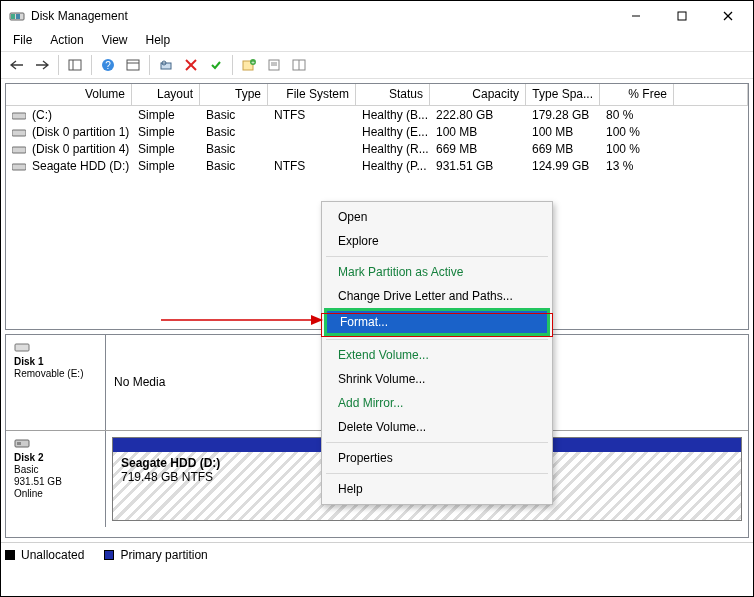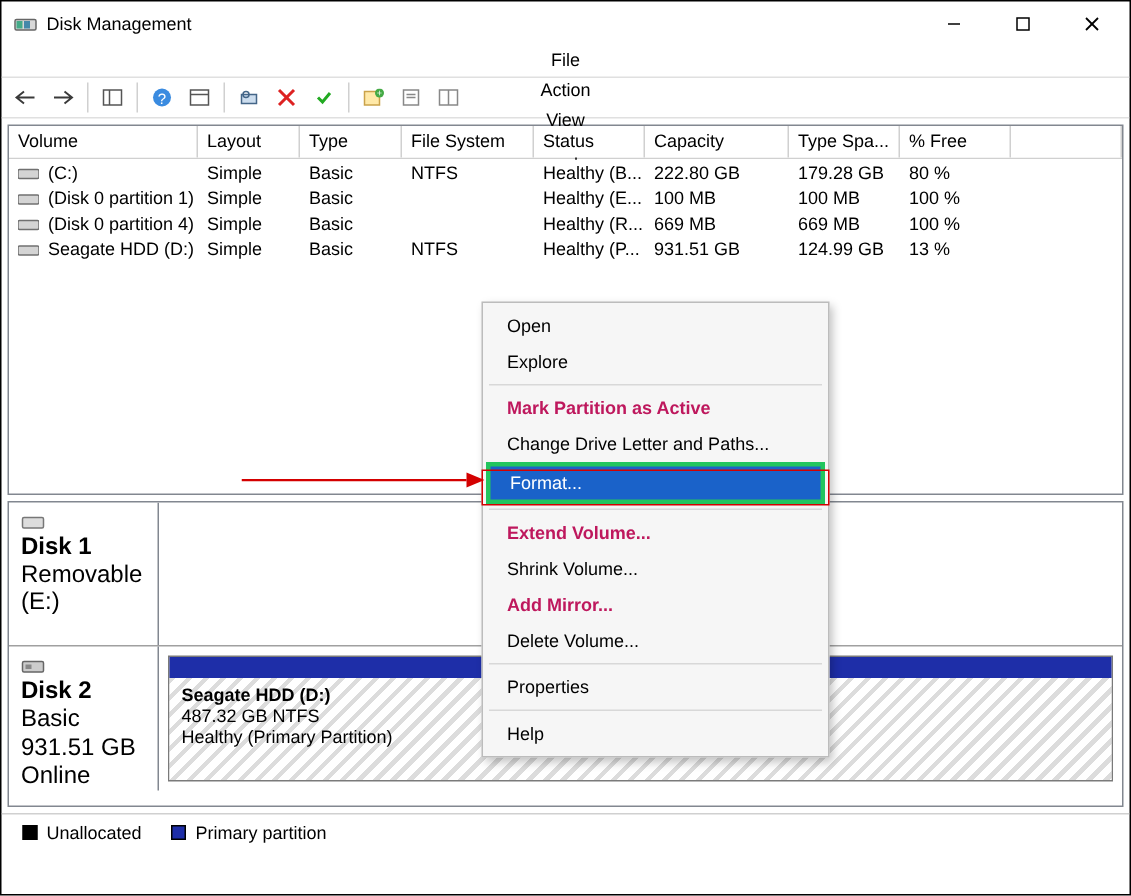--- a/index.html
+++ b/index.html
@@ -6,72 +6,72 @@
 body { background: #fff; width: 754px; height: 597px; border: 1px solid #000; position: relative; overflow: hidden; font-size: 12px; }
 
 
 .titlebar { height: 30px; display: flex; align-items: center; padding: 0 2px 0 8px; }
 .titlebar .app-icon { width: 16px; height: 16px; margin-right: 6px; }
 .titlebar .title { flex: 1; font-size: 12px; }
 .win-btn { width: 46px; height: 30px; display: flex; align-items: center; justify-content: center; font-family: "Segoe UI Symbol", sans-serif; font-size: 10px; }
 .win-btn svg { display:block; }
 
 
-.menubar { height: 20px; display: flex; align-items: center; padding: 0 4px; gap: 2px; flex-direction: column; }
+.menubar { height: 20px; display: flex; align-items: flex-start; padding: 0 4px; gap: 2px; }
 .menubar-item { padding: 2px 8px; font-size: 12px; }
 
 
 .toolbar { height: 28px; border-top: 1px solid #e0e0e0; border-bottom: 1px solid #e0e0e0; display: flex; align-items: center; padding: 0 4px; gap: 1px; }
 .tb-btn { width: 24px; height: 22px; display: flex; align-items: center; justify-content: center; border: 1px solid transparent; }
 .tb-sep { width: 1px; height: 20px; background: #d0d0d0; margin: 0 3px; }
 
 
 .volume-list { border: 1px solid #828790; margin: 4px; height: 247px; background: #fff; }
 .volume-header { display: flex; height: 22px; border-bottom: 1px solid #d0d0d0; }
-.vh-cell { border-right: 1px solid #d0d0d0; padding: 3px 6px; font-size: 12px; color: #000; background: #fff; overflow: hidden; white-space: nowrap; }
+.vh-cell { border-right: 1px solid #d0d0d0; padding: 3px 6px; font-size: 12px; color: #000; background: #fff; overflow: hidden; white-space: nowrap; text-align: right; }
 .volume-row { display: flex; height: 17px; align-items: center; }
 .vr-cell { padding: 1px 6px; font-size: 12px; overflow: hidden; white-space: nowrap; text-overflow: ellipsis; display: flex; align-items: center; }
 .vr-cell .disk-glyph { width: 14px; height: 10px; margin-right: 6px; display:inline-block; }
 
 .c-vol { width: 126px; }
 .c-lay { width: 68px; }
 .c-typ { width: 68px; }
 .c-fs  { width: 88px; }
 .c-st  { width: 74px; }
 .c-cap { width: 96px; }
 .c-fre { width: 74px; }
 .c-pct { width: 74px; }
 .c-last{ flex: 1; }
 
 
 .disk-panel-area { margin: 0 4px 4px 4px; height: 204px; border: 1px solid #828790; overflow: hidden; position: relative; }
 .disk-row { display: flex; border-bottom: 1px solid #a0a0a0; height: 96px; }
-.disk-label { width: 100px; border-right: 1px solid #828790; padding: 6px 8px; font-size: 16px; display:flex; flex-direction:column; gap:1px; }
+.disk-label { width: 100px; border-right: 1px solid #828790; padding: 6px 8px; font-size: 10px; display:flex; flex-direction:column; gap:1px; }
 .disk-label .disk-glyph { width:16px; height:12px; margin-bottom:2px; }
 .disk-label b { font-weight: 600; }
 .disk-body { flex: 1; padding: 6px; position: relative; }
 .nomedia { color: #000; position:absolute; top:40px; left:8px; }
 .partition-box { position:absolute; left:6px; right:6px; top:6px; bottom:6px; border: 1px solid #7a7a7a; }
 .partition-header { height: 14px; background: #1e2ea8; }
 .partition-body { position:absolute; top:14px; left:0; right:0; bottom:0;
   background: repeating-linear-gradient(135deg, #dcdcdc 0px, #dcdcdc 3px, #ffffff 3px, #ffffff 8px);
   padding: 4px 8px; font-size: 12px; line-height: 14px;
 }
 .partition-body b { font-weight: 600; }
 
 
-.legend { height: 24px; border-top: 1px solid #d0d0d0; display: flex; align-items: center; padding: 0 14px; gap: 6px; font-size: 12px; }
+.legend { height: 24px; border-top: 1px solid #d0d0d0; display: flex; align-items: center; padding: 0 4px; gap: 6px; font-size: 12px; }
 .leg-sw { width: 10px; height: 10px; border: 1px solid #000; }
 .leg-black { background:#000; }
 .leg-blue { background:#1e2ea8; }
 
 
 .ctx { position: absolute; left: 320px; top: 200px; width: 232px; background: #f6f6f6; border: 1px solid #bcbcbc; box-shadow: 2px 3px 6px rgba(0,0,0,0.25); padding: 3px 2px; font-size: 12px; z-index: 50; }
 .ctx-item { padding: 5px 14px; color: #000; white-space: nowrap; }
-.ctx-item.disabled { color: #be185d; font-weight: bold; }
+.ctx-item.disabled { color: #15803d; }
 .ctx-item.hl { background: #1a62c9; color: #fff; border: 3px solid #22c55e; padding: 4px 13px; }
 .ctx-sep { height: 1px; background: #d8d8d8; margin: 3px 2px; }
 
 
 .arrow-ann { position: absolute; left: 160px; top: 313px; width: 162px; height: 12px; z-index: 60; pointer-events:none; }
 .ctx-hl-outline { position:absolute; left:320px; top:312px; width:232px; height:24px; border:1.5px solid #d40000; z-index:61; pointer-events:none; }
 
 
 .sicon { stroke:#3a3a3a; stroke-width:1.3; fill:none; }
 </style>
@@ -262,39 +262,41 @@
 
 <div class="disk-panel-area">
   <div class="disk-row">
     <div class="disk-label">
       <span class="disk-glyph"><svg width="16" height="12">
             <rect x="1" y="3" width="14" height="7" rx="1" fill="#ddd" stroke="#777"></rect>
           </svg></span>
       <b>Disk 1</b>
       <span>Removable (E:)</span>
     </div>
+    <div class="disk-body">
+      <span class="nomedia">No Media</span>
+    </div>
   </div>
   <div class="disk-row" style="border-bottom:none">
     <div class="disk-label">
       <span class="disk-glyph"><svg width="16" height="12">
             <rect x="1" y="3" width="14" height="7" rx="1" fill="#ccc" stroke="#666"></rect>
             <rect x="3" y="5" width="4" height="3" fill="#888"></rect>
           </svg></span>
       <b>Disk 2</b>
       <span>Basic</span>
       <span>931.51 GB</span>
       <span>Online</span>
     </div>
     <div class="disk-body">
       <div class="partition-box">
         <div class="partition-header"></div>
         <div class="partition-body">
           <b>Seagate HDD  (D:)</b><br>
-          <span>487.32 GB NTFS</span><br>
-          <span>Healthy (Primary Partition)</span>
+          <span>719.48 GB NTFS</span><br>
         </div>
       </div>
     </div>
   </div>
 </div>
 
 <div class="legend">
   <span class="leg-sw leg-black"></span>
   <span>Unallocated</span>
   <span style="width:8px"></span>

